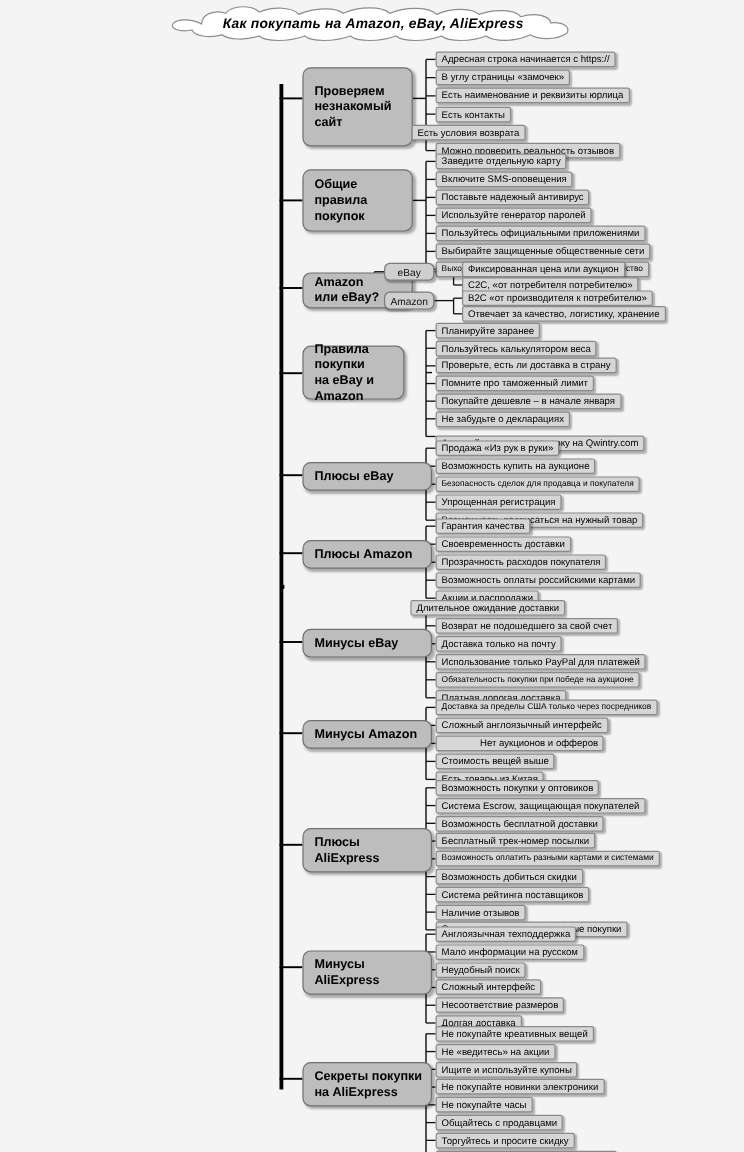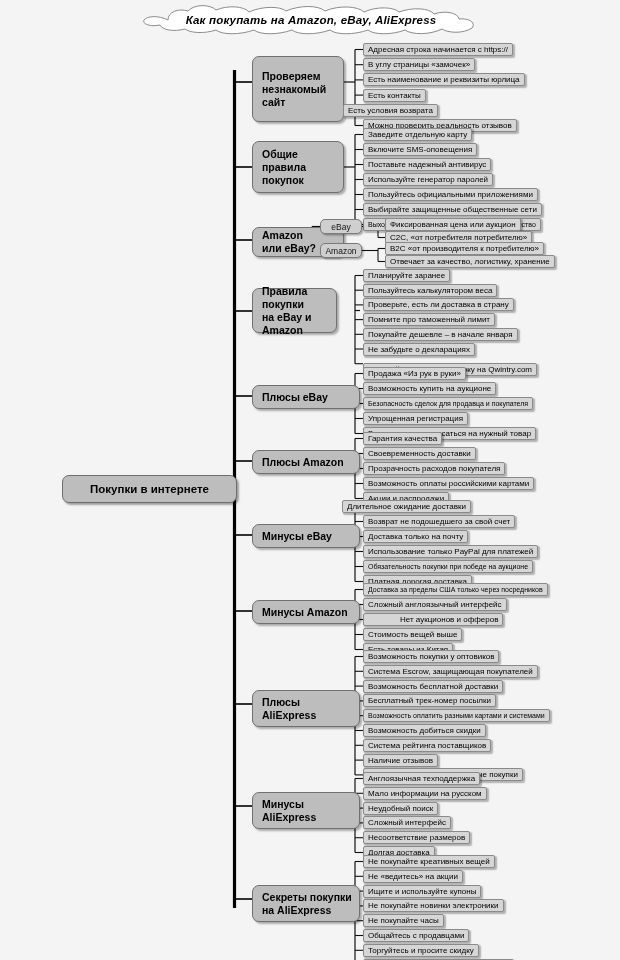--- a/index.html
+++ b/index.html
@@ -290,23 +290,20 @@
       <line x1="355" y1="861.5" x2="363" y2="861.5" stroke="#111" stroke-width="1.1"></line>
       <line x1="355" y1="876.3" x2="363" y2="876.3" stroke="#111" stroke-width="1.1"></line>
       <line x1="355" y1="891.1" x2="363" y2="891.1" stroke="#111" stroke-width="1.1"></line>
       <line x1="355" y1="905.9" x2="363" y2="905.9" stroke="#111" stroke-width="1.1"></line>
       <line x1="355" y1="920.7" x2="363" y2="920.7" stroke="#111" stroke-width="1.1"></line>
       <line x1="355" y1="935.5" x2="363" y2="935.5" stroke="#111" stroke-width="1.1"></line>
       <line x1="355" y1="950.3" x2="363" y2="950.3" stroke="#111" stroke-width="1.1"></line>
       <line x1="355" y1="965.1" x2="363" y2="965.1" stroke="#111" stroke-width="1.1"></line>
     </svg>
 
-  <div id="root-node">
-    <span class="root-label">Покупки в интернете</span>
-  </div>
 
   <div id="branches">
       <div class="branch-box" style="left: 252px; top: 56px; width: 92px; height: 66px;">
         <span class="branch-label">Проверяем
 незнакомый
 сайт</span>
       </div>
       <div class="leaf-box" style="left: 363px; top: 43px;">
         <span class="leaf-label">Адресная строка начинается с https://</span>
       </div>

